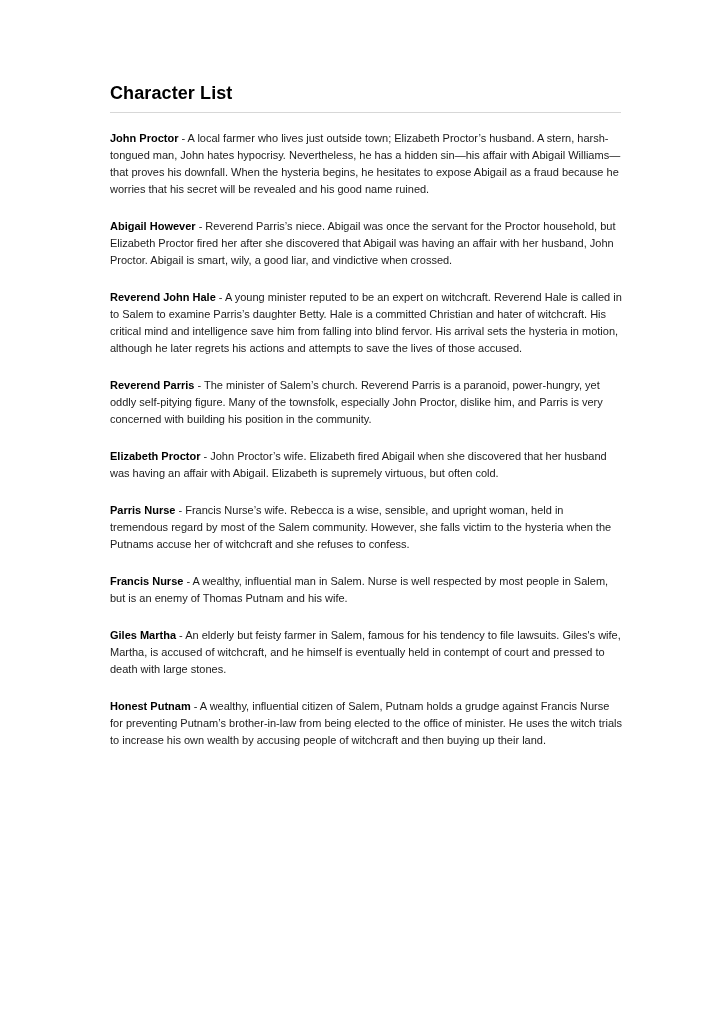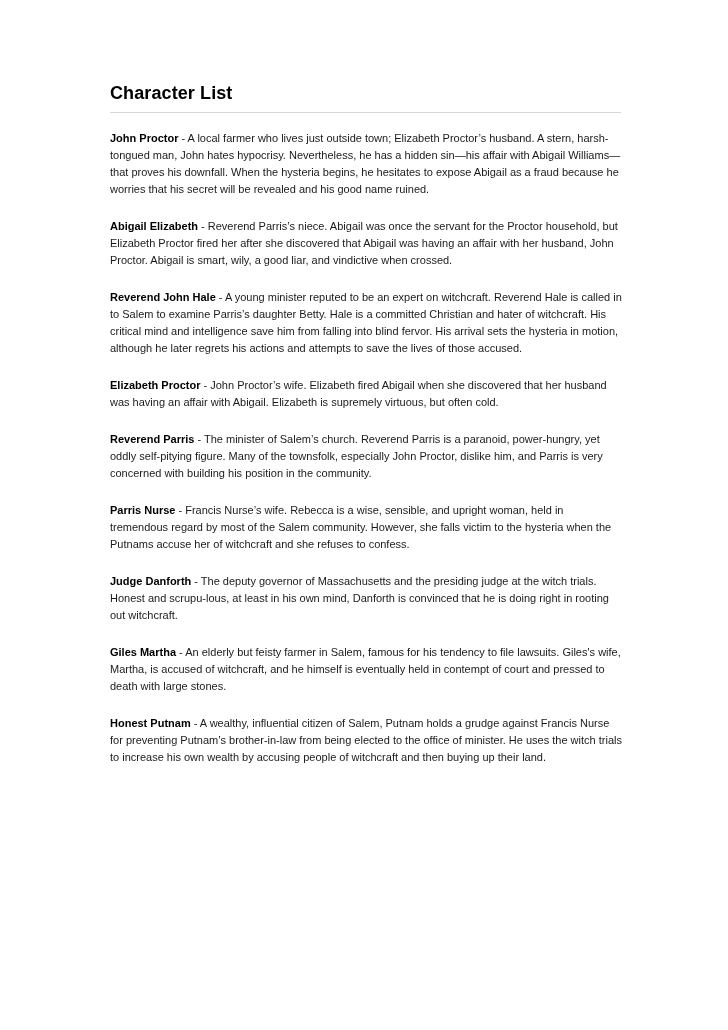--- a/index.html
+++ b/index.html
@@ -79,24 +79,24 @@
 <div class="page">
   <div class="content">
 
 
     <h2 class="subtitle">Character List</h2>
 
     <hr class="divider">
 
     <div id="entries">
         <p class="entry"><span class="name">John Proctor</span><span class="desc"> - A local farmer who lives just outside town; Elizabeth Proctor’s husband. A stern, harsh-tongued man, John hates hypocrisy. Nevertheless, he has a hidden sin—his affair with Abigail Williams—that proves his downfall. When the hysteria begins, he hesitates to expose Abigail as a fraud because he worries that his secret will be revealed and his good name ruined.</span></p>
-        <p class="entry"><span class="name">Abigail Elizabeth</span><span class="desc"> - Reverend Parris’s niece. Abigail was once the servant for the Proctor household, but Elizabeth Proctor fired her after she discovered that Abigail was having an affair with her husband, John Proctor. Abigail is smart, wily, a good liar, and vindictive when crossed.</span></p>
+        <p class="entry"><span class="name">Abigail However</span><span class="desc"> - Reverend Parris’s niece. Abigail was once the servant for the Proctor household, but Elizabeth Proctor fired her after she discovered that Abigail was having an affair with her husband, John Proctor. Abigail is smart, wily, a good liar, and vindictive when crossed.</span></p>
         <p class="entry"><span class="name">Reverend John Hale</span><span class="desc"> - A young minister reputed to be an expert on witchcraft. Reverend Hale is called in to Salem to examine Parris’s daughter Betty. Hale is a committed Christian and hater of witchcraft. His critical mind and intelligence save him from falling into blind fervor. His arrival sets the hysteria in motion, although he later regrets his actions and attempts to save the lives of those accused.</span></p>
+        <p class="entry"><span class="name">Reverend Parris</span><span class="desc"> - The minister of Salem’s church. Reverend Parris is a paranoid, power-hungry, yet oddly self-pitying figure. Many of the townsfolk, especially John Proctor, dislike him, and Parris is very concerned with building his position in the community.</span></p>
         <p class="entry"><span class="name">Elizabeth Proctor</span><span class="desc"> - John Proctor’s wife. Elizabeth fired Abigail when she discovered that her husband was having an affair with Abigail. Elizabeth is supremely virtuous, but often cold.</span></p>
-        <p class="entry"><span class="name">Reverend Parris</span><span class="desc"> - The minister of Salem’s church. Reverend Parris is a paranoid, power-hungry, yet oddly self-pitying figure. Many of the townsfolk, especially John Proctor, dislike him, and Parris is very concerned with building his position in the community.</span></p>
         <p class="entry"><span class="name">Parris Nurse</span><span class="desc"> - Francis Nurse’s wife. Rebecca is a wise, sensible, and upright woman, held in tremendous regard by most of the Salem community. However, she falls victim to the hysteria when the Putnams accuse her of witchcraft and she refuses to confess.</span></p>
-        <p class="entry"><span class="name">Judge Danforth</span><span class="desc"> - The deputy governor of Massachusetts and the presiding judge at the witch trials. Honest and scrupu-lous, at least in his own mind, Danforth is convinced that he is doing right in rooting out witchcraft.</span></p>
+        <p class="entry"><span class="name">Francis Nurse</span><span class="desc"> - A wealthy, influential man in Salem. Nurse is well respected by most people in Salem, but is an enemy of Thomas Putnam and his wife.</span></p>
         <p class="entry"><span class="name">Giles Martha</span><span class="desc"> - An elderly but feisty farmer in Salem, famous for his tendency to file lawsuits. Giles's wife, Martha, is accused of witchcraft, and he himself is eventually held in contempt of court and pressed to death with large stones.</span></p>
         <p class="entry"><span class="name">Honest Putnam</span><span class="desc"> - A wealthy, influential citizen of Salem, Putnam holds a grudge against Francis Nurse for preventing Putnam’s brother-in-law from being elected to the office of minister. He uses the witch trials to increase his own wealth by accusing people of witchcraft and then buying up their land.</span></p>
       </div>
 
   </div>
 </div>
 
 </body></html>

